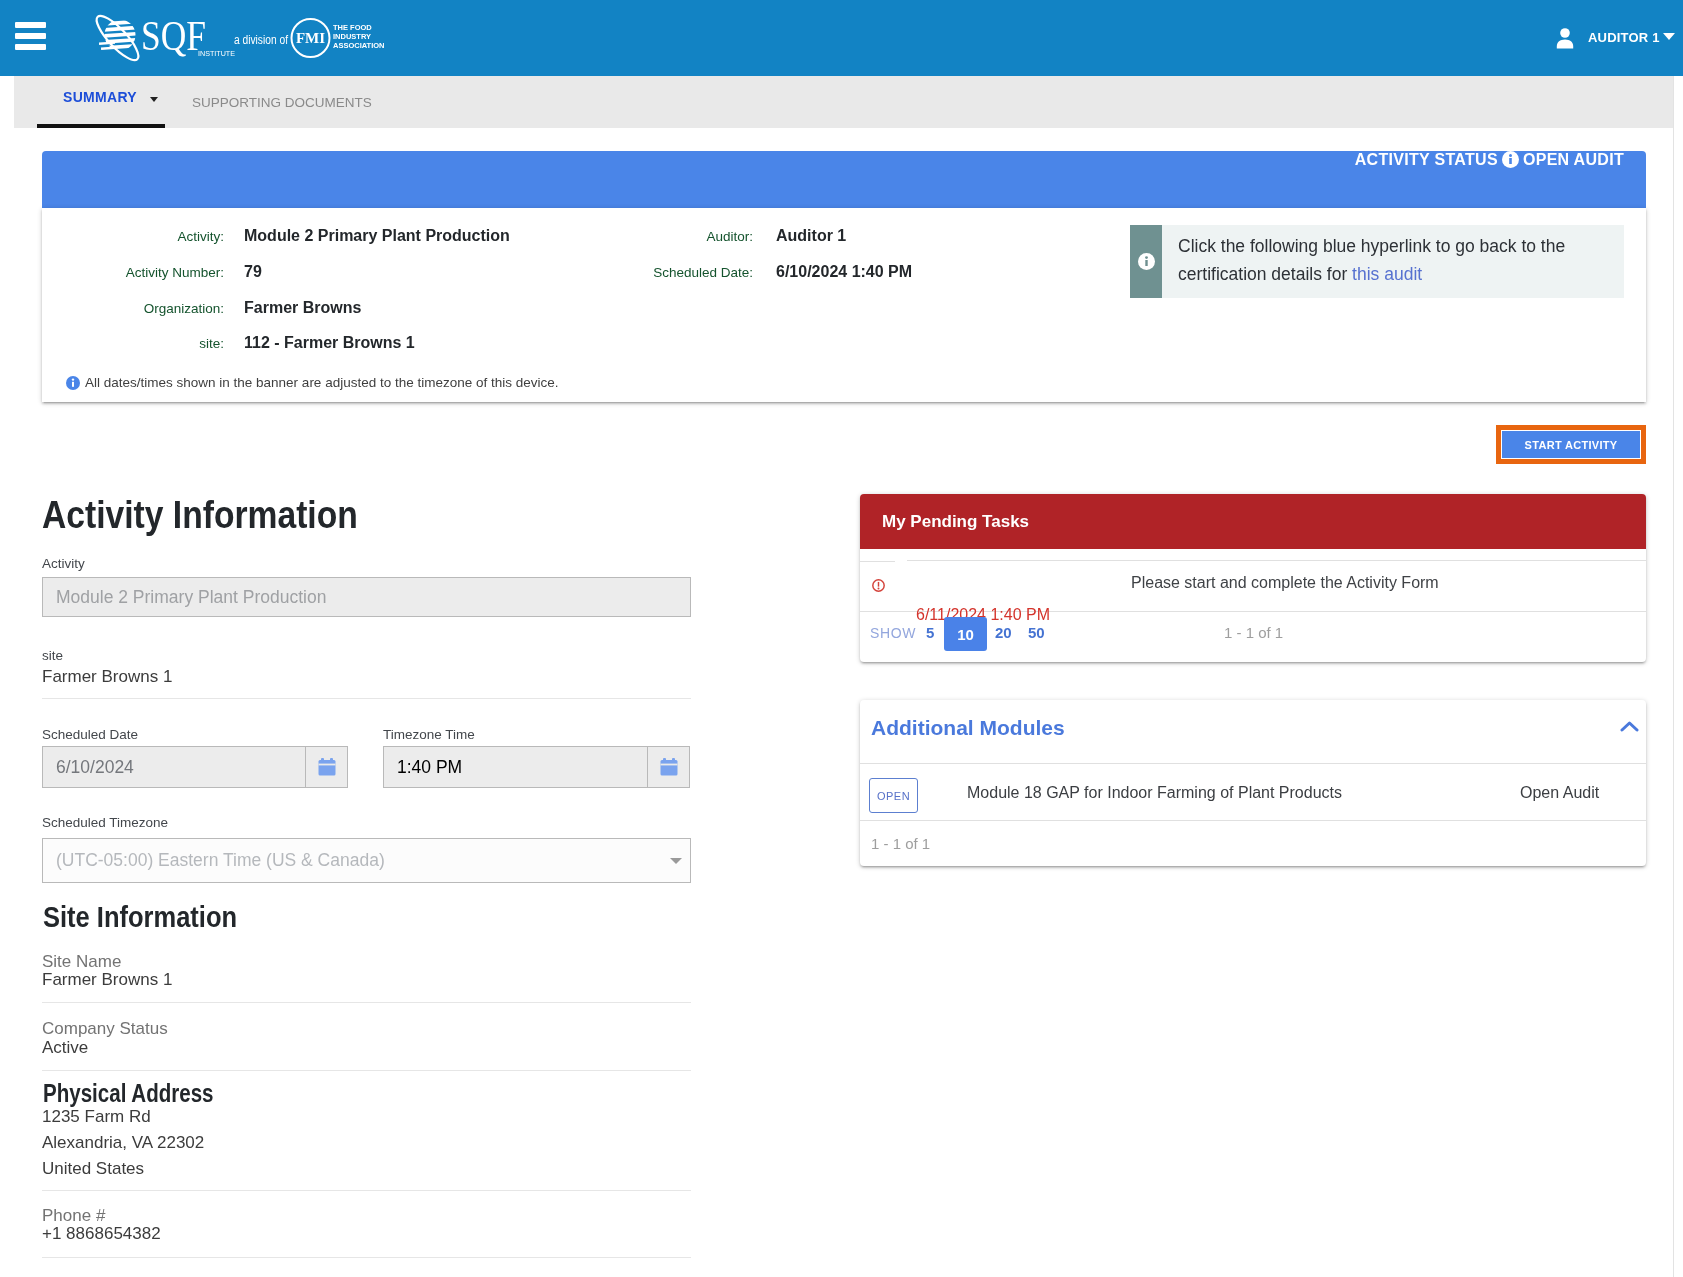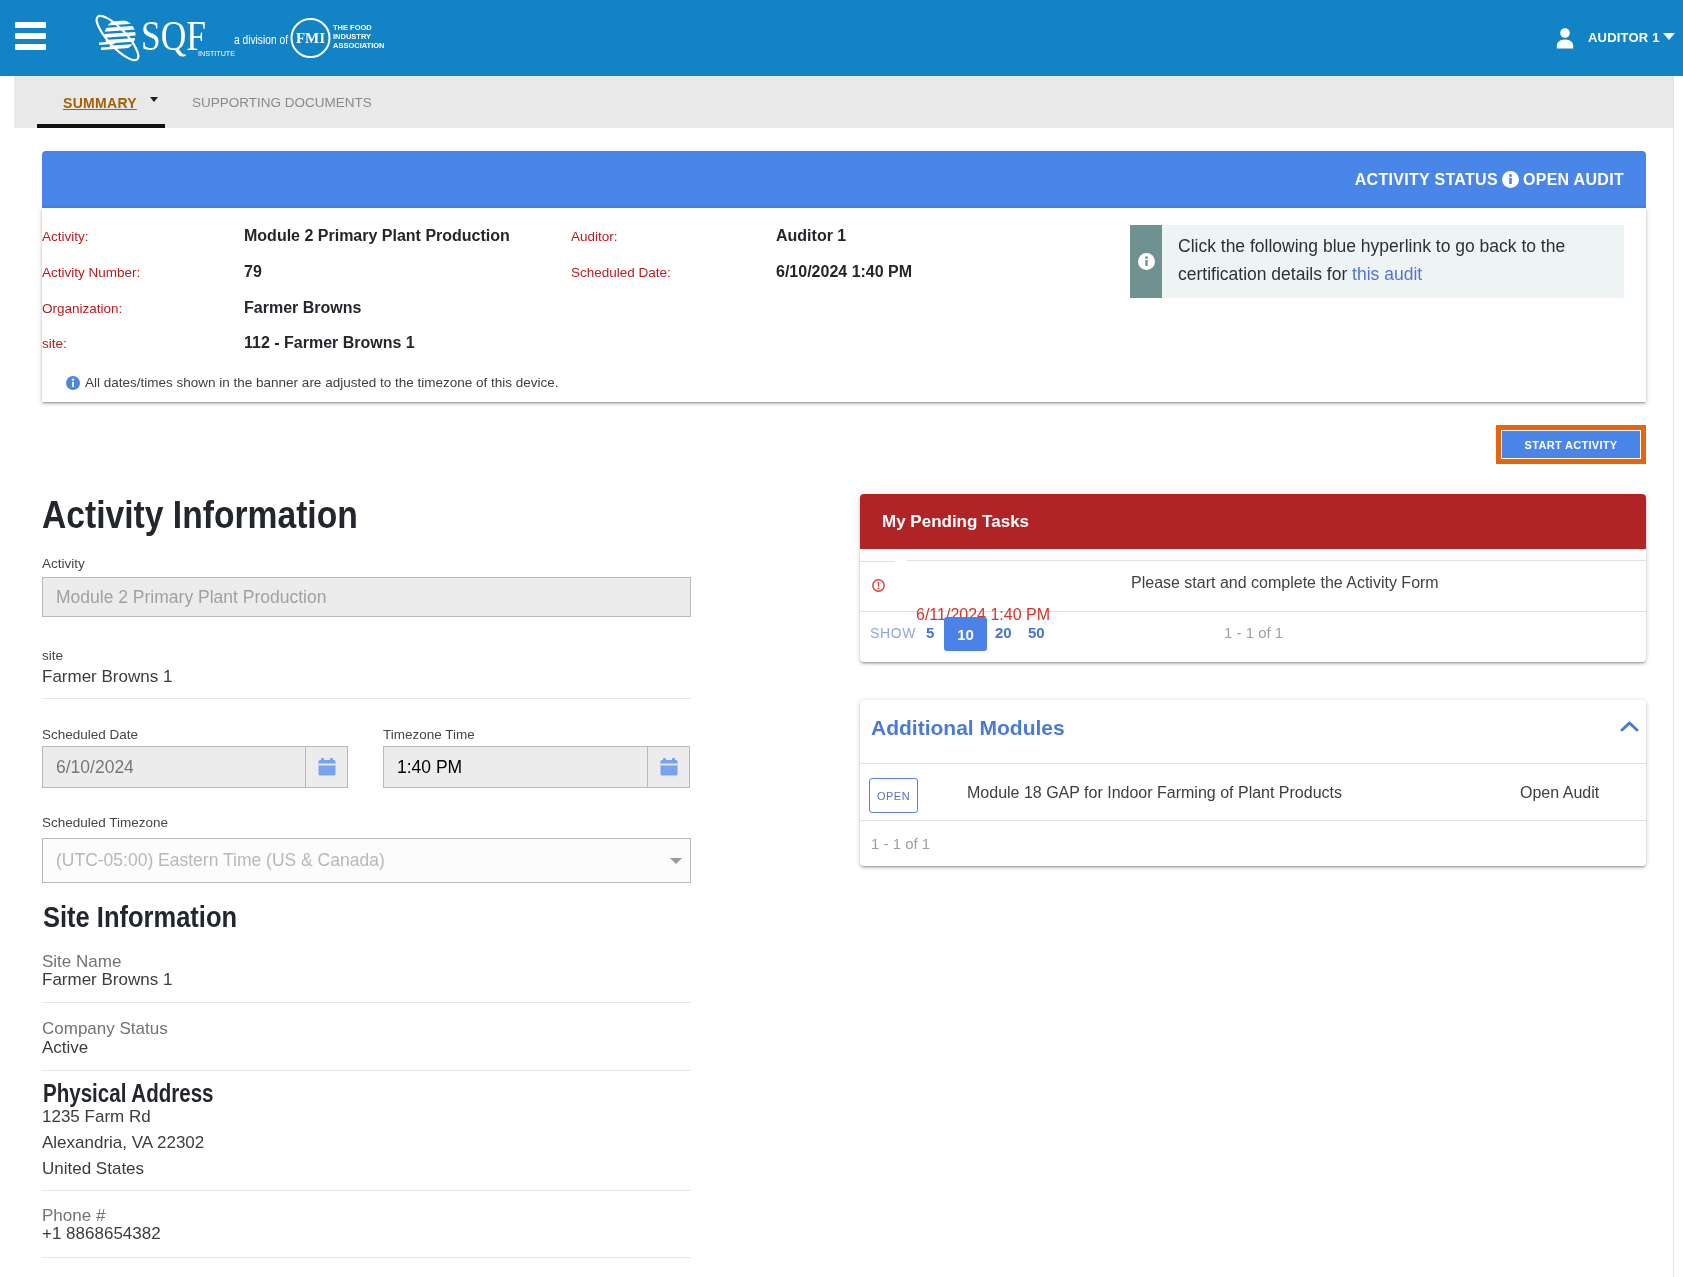--- a/index.html
+++ b/index.html
@@ -9,30 +9,30 @@
 
 
 .topbar { left:0; top:0; width:1683px; height:76px; background:#1283c4; }
 .hbar { position:absolute; left:15px; width:31px; height:6px; background:#fff; border-radius:1px; }
 .usr { color:#fff; font-weight:bold; font-size:13px; letter-spacing:.2px; }
 .caret-dn { width:0; height:0; border-left:6.5px solid transparent; border-right:6.5px solid transparent; border-top:7.5px solid #fff; }
 
 
 .sheet-line { left:1673px; top:76px; width:1px; height:1201px; background:#e3e3e3; }
 .tabs { left:14px; top:76px; width:1659px; height:52px; background:#e9e9e9; }
-.tab1 { position:absolute; left:49px; top:19px; font-size:14px; font-weight:bold; color:#a16207; letter-spacing:.3px;text-decoration:underline; }
+.tab1 { position:absolute; left:49px; top:13px; font-size:14px; font-weight:bold; color:#1d4ed8; letter-spacing:.3px; }
 .tabcaret { position:absolute; left:136px; top:21px; width:0; height:0; border-left:4.5px solid transparent; border-right:4.5px solid transparent; border-top:5px solid #212121; }
 .tabline { position:absolute; left:23px; bottom:0; width:128px; height:4px; background:#111; }
 .tab2 { position:absolute; left:178px; top:19px; font-size:13.5px; color:#8a8a8a; }
 
 
 .bluebar { left:42px; top:151px; width:1604px; height:57px; background:#4a85e8; border-radius:4px 4px 0 0; color:#fff; font-size:16px; font-weight:bold; letter-spacing:.3px; }
-.bluebar-in { position:absolute; right:22px; top:0; height:57px; display:flex; align-items:center; gap:4px; }
+.bluebar-in { position:absolute; right:22px; top:0; height:57px; display:flex; gap:4px; }
 .bcard { left:42px; top:208px; width:1604px; height:194px; background:#fff; box-shadow:0 2px 2px rgba(0,0,0,.14), 0 3px 1px -2px rgba(0,0,0,.12), 0 1px 5px rgba(0,0,0,.2); }
-.blbl { position:absolute; width:182px; text-align:left; font-size:13.5px; color:#b91c1c; }
+.blbl { position:absolute; width:182px; text-align:right; font-size:13.5px; color:#14532d; }
 .bval { position:absolute; font-size:16px; font-weight:bold; color:#23272b; }
 .note { position:absolute; left:1088px; top:17px; width:494px; height:73px; background:#eef3f3; }
 .note-strip { position:absolute; left:0; top:0; width:32px; height:73px; background:#6f9191; }
 .note-body { position:absolute; left:32px; top:0; right:0; padding:7px 0 0 16px; font-size:17.5px; color:#2d3136; line-height:28px; }
 .note-body a { color:#5671d0; text-decoration:none; }
 .binfo { position:absolute; left:24px; top:167px; display:flex; align-items:center; gap:5px; font-size:13.5px; color:#3f3f3f; }
 
 
 .startbtn { left:1496px; top:425px; width:150px; height:39px; border:5px solid #e8650f; background:#fff; padding:1px; }
 .startbtn-in { width:100%; height:100%; background:#4a85e8; color:#fff; font-size:11px; font-weight:bold; letter-spacing:.3px; display:flex; align-items:center; justify-content:center; }

